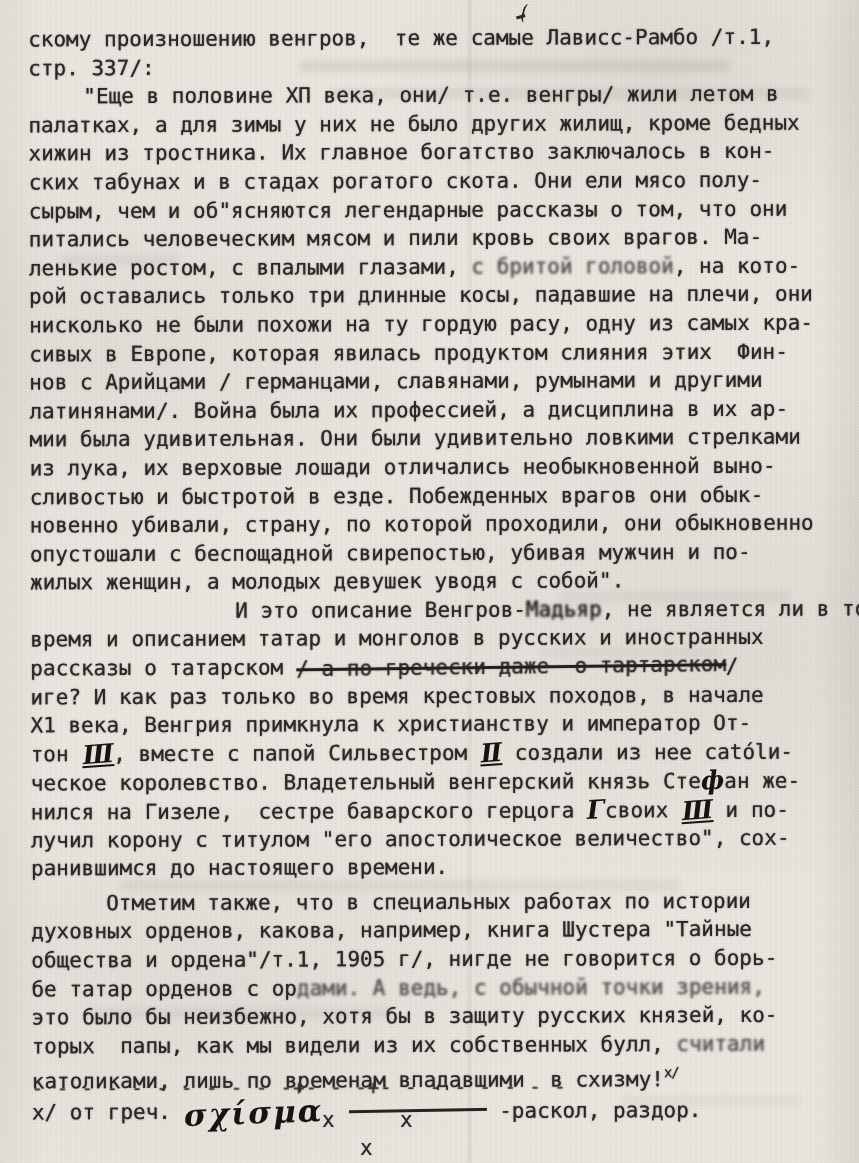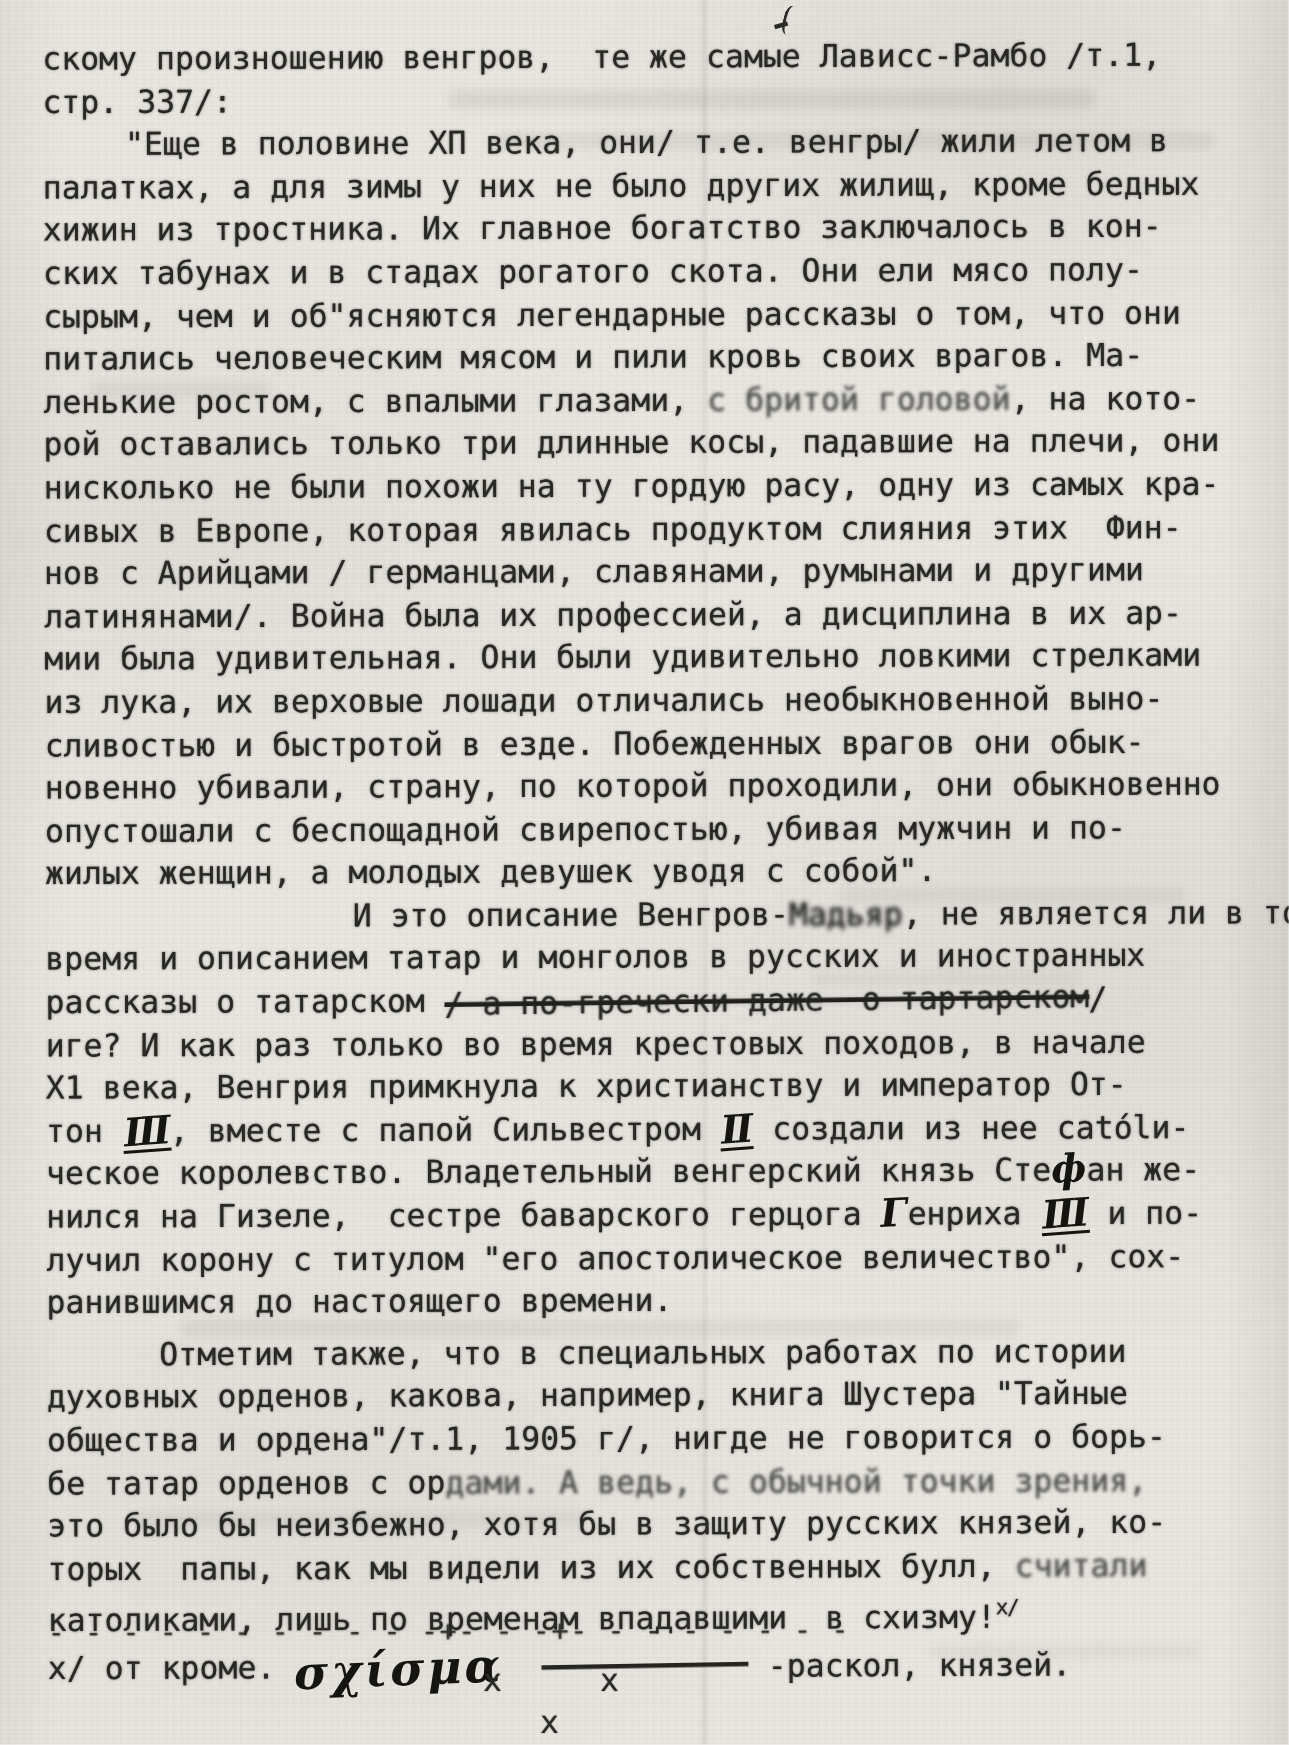--- a/index.html
+++ b/index.html
@@ -145,29 +145,29 @@
     <div class="tline"><span class="seg-n">новенно убивали, страну, по которой проходили, они обыкновенно</span></div>
     <div class="tline"><span class="seg-n">опустошали с беспощадной свирепостью, убивая мужчин и по-</span></div>
     <div class="tline"><span class="seg-n">жилых женщин, а молодых девушек уводя с собой".</span></div>
     <div class="tline ind-p2"><span class="seg-n">И это описание Венгров-</span><span class="seg-overwritten">Мадьяр</span><span class="seg-n">, не является ли в то же</span></div>
     <div class="tline"><span class="seg-n">время и описанием татар и монголов в русских и иностранных</span></div>
     <div class="tline"><span class="seg-n">рассказы о татарском </span><span class="seg-strike">/ а по-гречески даже  о тартарском</span><span class="seg-n">/</span></div>
     <div class="tline"><span class="seg-n">иге? И как раз только во время крестовых походов, в начале</span></div>
     <div class="tline"><span class="seg-n">Х1 века, Венгрия примкнула к христианству и император От-</span></div>
     <div class="tline"><span class="seg-n">тон </span><span class="seg-hand">III</span><span class="seg-n">, вместе с папой Сильвестром </span><span class="seg-hand">II</span><span class="seg-n"> создали из нее católи-</span></div>
     <div class="tline"><span class="seg-n">ческое королевство. Владетельный венгерский князь Сте</span><span class="seg-handletter">ф</span><span class="seg-n">ан же-</span></div>
-    <div class="tline"><span class="seg-n">нился на Гизеле,  сестре баварского герцога </span><span class="seg-handletter">Г</span><span class="seg-n">енриха </span><span class="seg-hand">III</span><span class="seg-n"> и по-</span></div>
+    <div class="tline"><span class="seg-n">нился на Гизеле,  сестре баварского герцога </span><span class="seg-handletter">Г</span><span class="seg-n">своих </span><span class="seg-hand">III</span><span class="seg-n"> и по-</span></div>
     <div class="tline"><span class="seg-n">лучил корону с титулом "его апостолическое величество", сох-</span></div>
     <div class="tline"><span class="seg-n">ранившимся до настоящего времени.</span></div>
     <div class="tline ind-p3 gap"><span class="seg-n">Отметим также, что в специальных работах по истории</span></div>
     <div class="tline"><span class="seg-n">духовных орденов, какова, например, книга Шустера "Тайные</span></div>
     <div class="tline"><span class="seg-n">общества и ордена"/т.1, 1905 г/, нигде не говорится о борь-</span></div>
     <div class="tline"><span class="seg-n">бе татар орденов с ор</span><span class="seg-smudge">дами. А ведь, с обычной точки зрения,</span></div>
     <div class="tline"><span class="seg-n">это было бы неизбежно, хотя бы в защиту русских князей, ко-</span></div>
     <div class="tline"><span class="seg-n">торых  папы, как мы видели из их собственных булл, </span><span class="seg-smudge">считали</span></div>
     <div class="tline"><span class="seg-n">католиками, лишь по временам впадавшими  в схизму!</span><span class="seg-sup">х/</span></div>
     <div class="tline sep"><span class="seg-n">- - - - - - - - - - -+- - -+- - - - - - - -</span></div>
-    <div class="tline foot"><span class="seg-n">х/ от кроме. </span><span class="seg-greek">σχίσμα</span><span class="seg-n">  </span><span class="seg-stroke"></span><span class="seg-n"> -раскол, князей.</span></div>
+    <div class="tline foot"><span class="seg-n">х/ от греч. </span><span class="seg-greek">σχίσμα</span><span class="seg-n">  </span><span class="seg-stroke"></span><span class="seg-n"> -раскол, раздор.</span></div>
   </div>
 
 <span class="x-mark x-left">х</span>
 <span class="x-mark x-right">х</span>
 <span class="x-mark x-bottom">х</span>
 
 </body></html>

